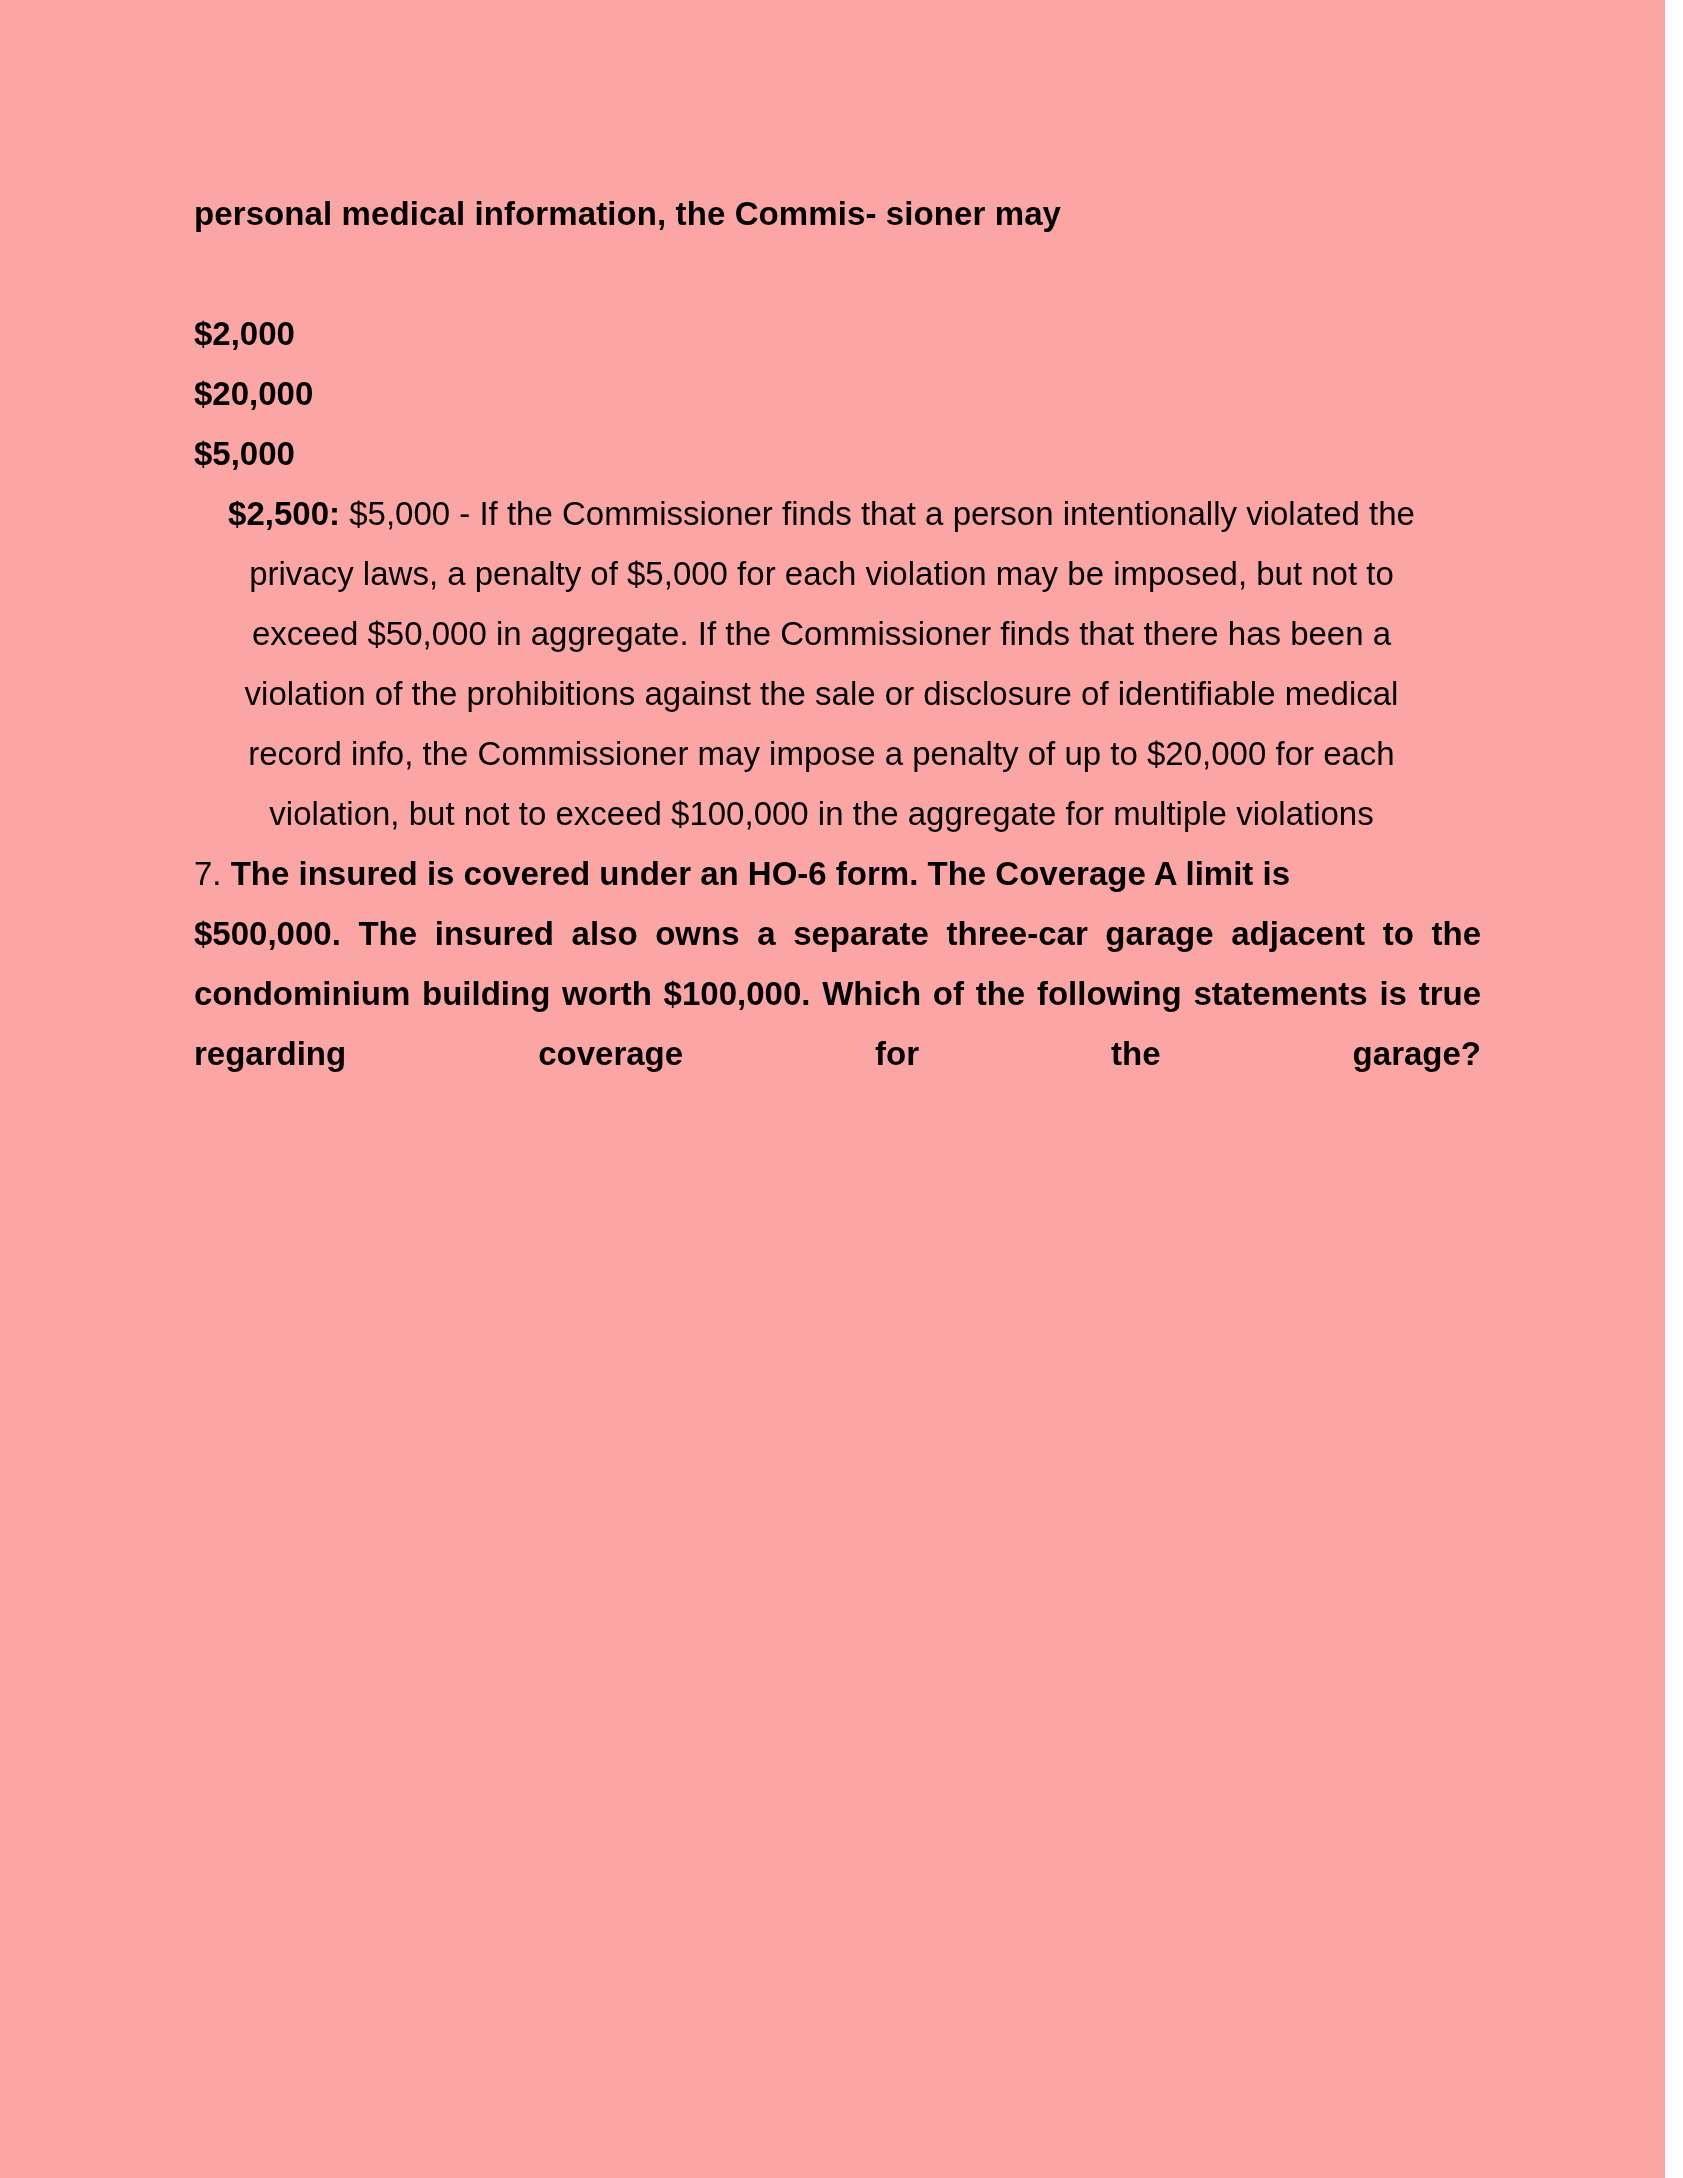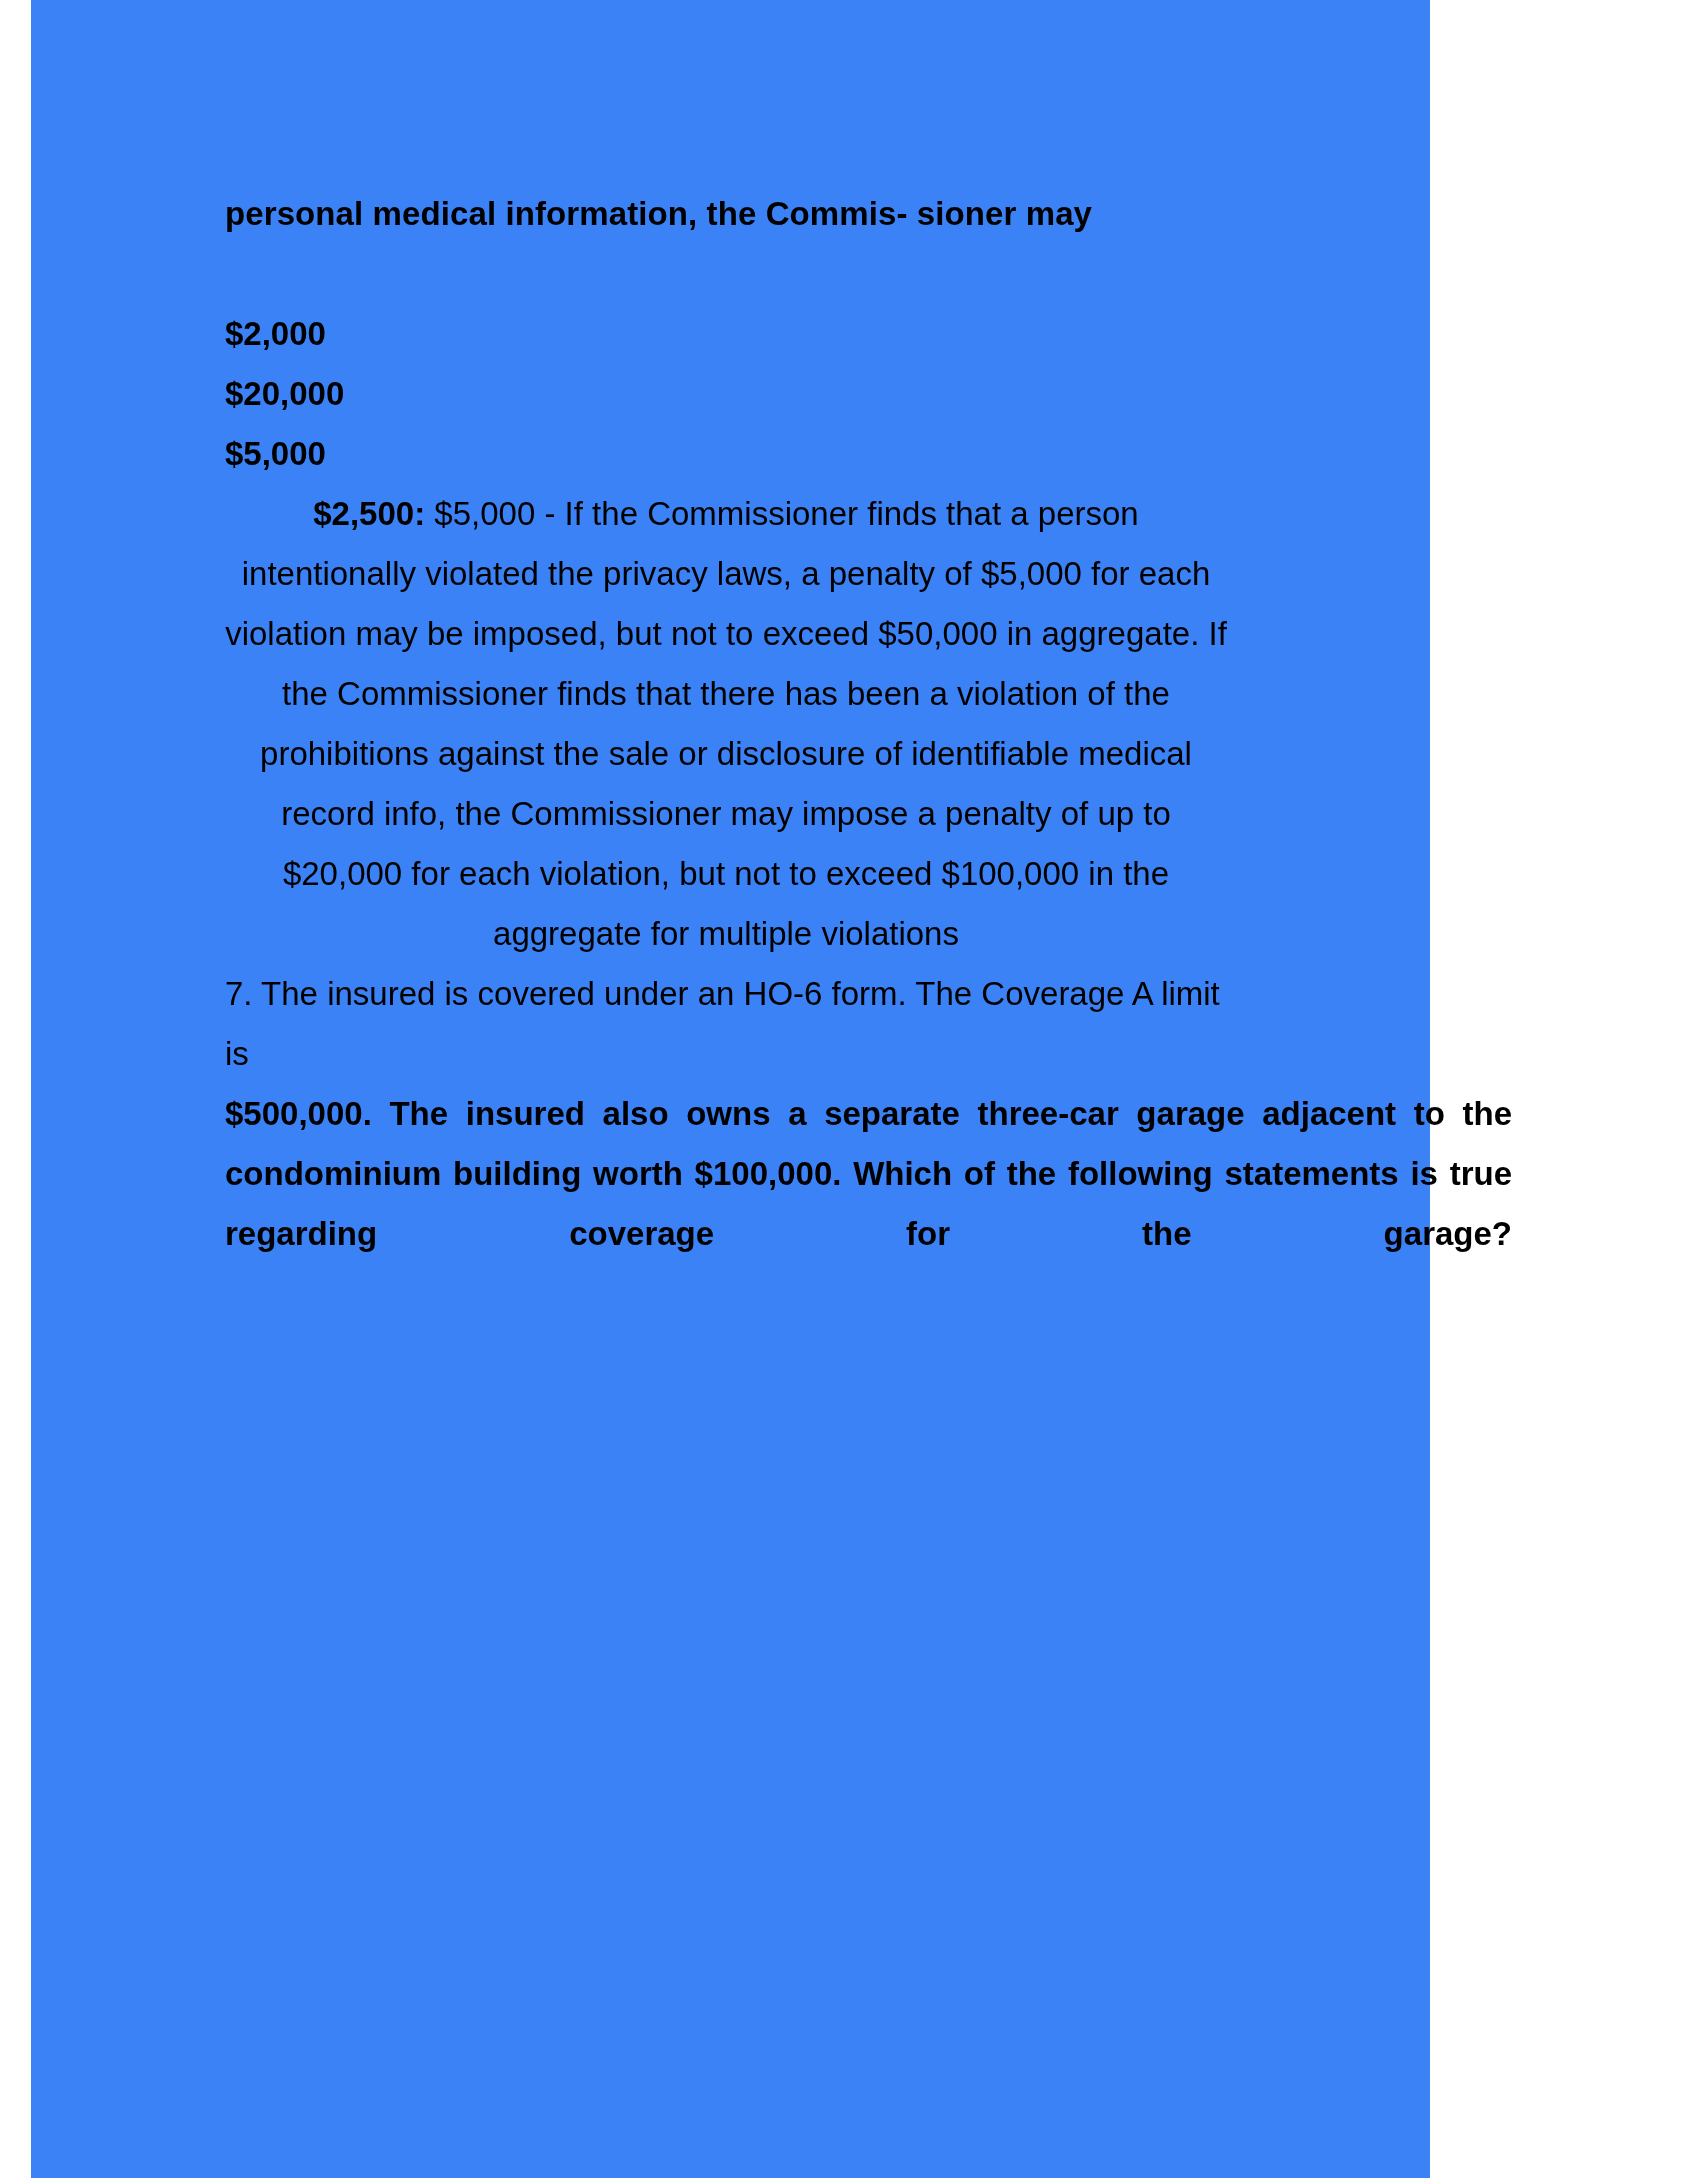--- a/index.html
+++ b/index.html
@@ -9,26 +9,25 @@
   }
   body {
     width: 1683px;
     height: 2178px;
     font-family: "Liberation Sans", sans-serif;
     color: #000000;
     -webkit-font-smoothing: antialiased;
   }
   .page {
     position: relative;
-    width: 1399px;
+    width: 1665px;
     height: 2178px;
-    background: #3b82f6;
+    background: #fca5a5;
     box-sizing: border-box;
     padding: 184px 203px 0 194px;
-    margin-left: 31px;
   }
   .block {
     font-size: 33px;
     line-height: 60px;
   }
   .q-heading {
     font-weight: bold;
     font-size: 33px;
     line-height: 60px;
     max-width: 1139px;
@@ -62,21 +61,21 @@
   }
   .q7-heading {
     font-size: 33px;
     line-height: 60px;
     max-width: 1255px;
   }
   .q7-heading .num {
     font-weight: normal;
   }
   .q7-heading .strong {
-    font-weight: normal;
+    font-weight: bold;
     text-align: center;
   }
   .q7-justified {
     font-weight: bold;
     font-size: 33px;
     line-height: 60px;
     width: 1287px;
     text-align: justify;
     text-justify: inter-word;
   }

